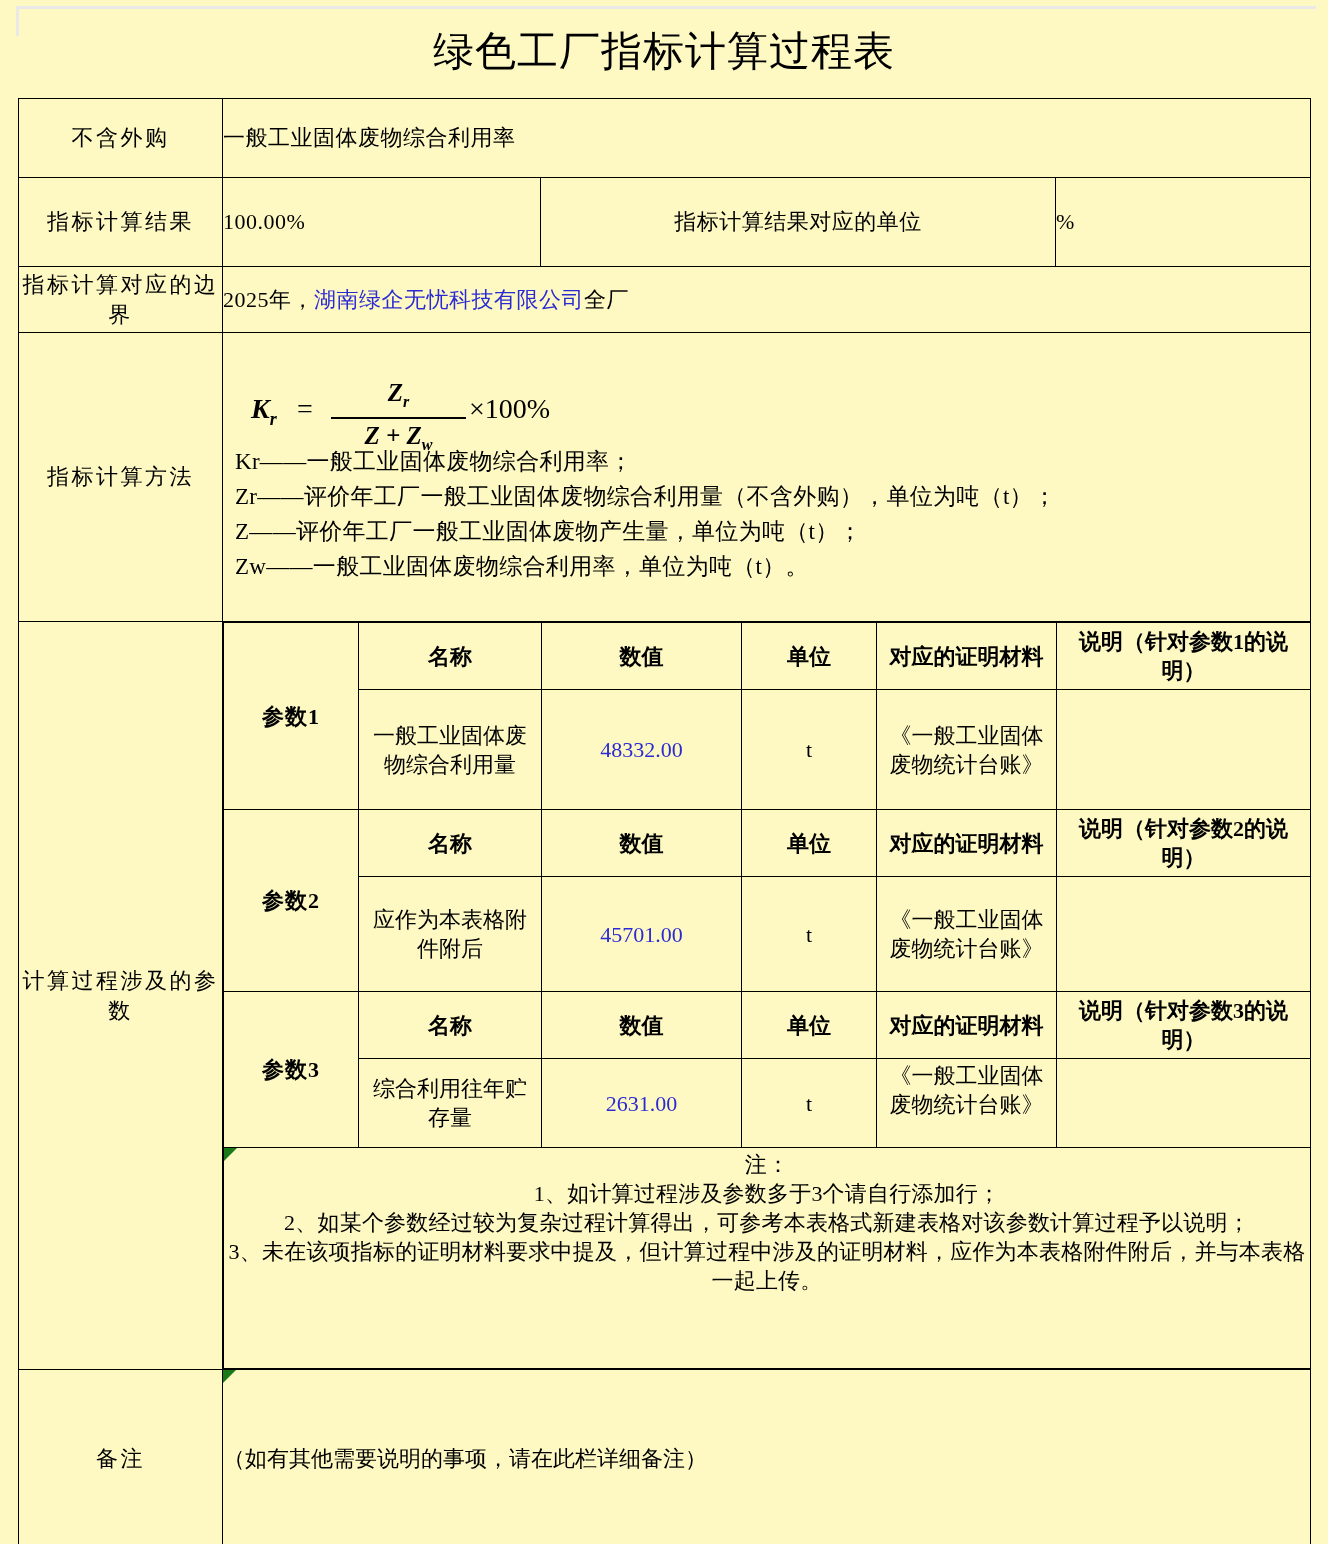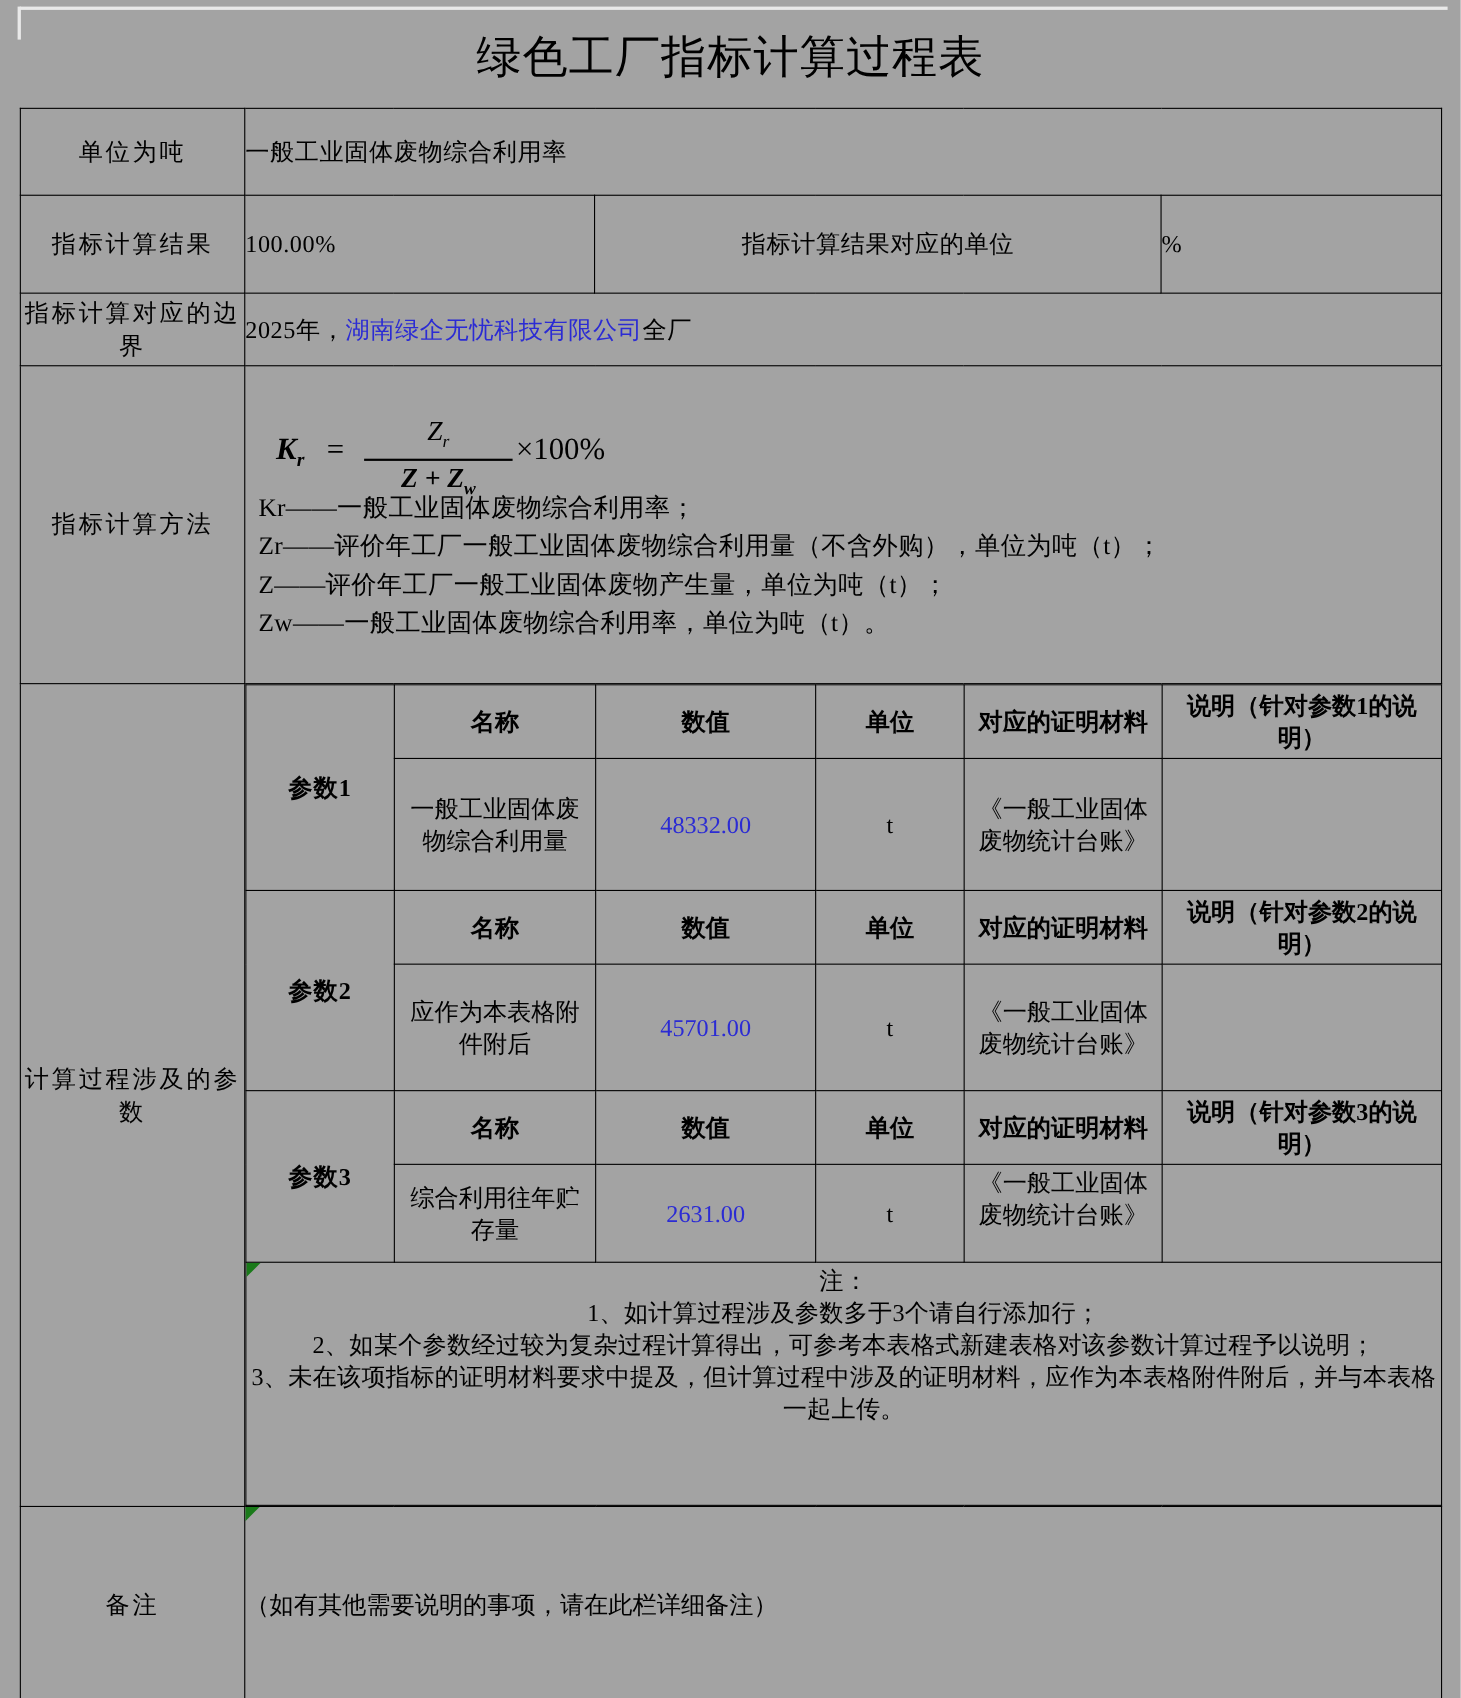--- a/index.html
+++ b/index.html
@@ -13,21 +13,21 @@
     font-family: "Liberation Serif", "DejaVu Serif", serif;
     color: #000000;
     overflow: hidden;
   }
 
   .page {
     position: relative;
     width: 1328px;
     height: 1544px;
     box-sizing: border-box;
-    background: #a3a3a3;
+    background: #fef9c3;
   }
 
   
   .sheet-edge-top {
     position: absolute;
     left: 18px;
     top: 6px;
     width: 1298px;
     height: 3px;
     background: #e9e9e9;
@@ -112,21 +112,21 @@
     left: 46px; top: 16px;
     font-size: 28px;
   }
   .formula .frac {
     position: absolute;
     left: 80px; top: 0;
     width: 135px;
     text-align: center;
   }
   .formula .num {
-    font-size: 25px; font-style: italic; font-weight: normal;
+    font-size: 25px; font-style: italic; font-weight: bold;
     line-height: 29px;
   }
   .formula .num sub, .formula .den sub { font-size: 16px; }
   .formula .bar {
     height: 2.2px; background: #000; margin: 1px 0;
   }
   .formula .den {
     font-size: 25px; font-style: italic; font-weight: bold;
     line-height: 31px;
     margin-top: 20px;
@@ -216,21 +216,21 @@
       <col style="width:135px">
       <col style="width:183px">
       <col style="width:200px">
       <col style="width:135px">
       <col style="width:180px">
       <col style="width:255px">
     </colgroup>
 
     <tbody>
         <tr>
-      <td class="lbl" style="height:78px">单位为吨</td>
+      <td class="lbl" style="height:78px">不含外购</td>
       <td colspan="6" class="pad lft val-text">一般工业固体废物综合利用率</td>
     </tr>
 
     <tr>
       <td class="lbl" style="height:88px">指标计算结果</td>
       <td colspan="2" class="pad lft val-text">100.00%</td>
       <td colspan="3" class="pad ctr val-text">指标计算结果对应的单位</td>
       <td class="pad lft val-text">%</td>
     </tr>
 

